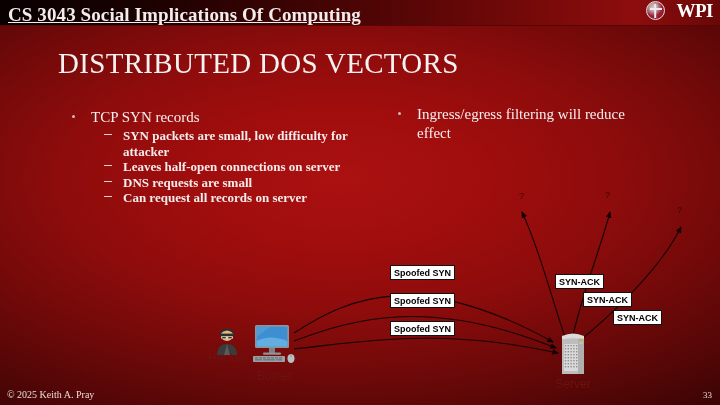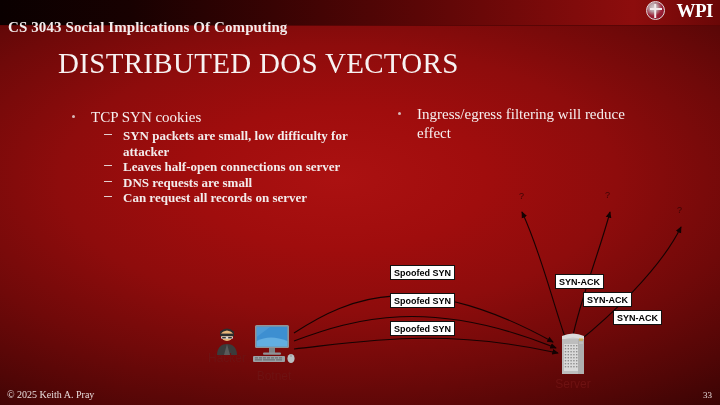--- a/index.html
+++ b/index.html
@@ -18,24 +18,24 @@
 
   
   .header{
     position:absolute; left:0; top:0; width:720px; height:26px;
     background:linear-gradient(90deg,
       #0a0000 0%, #180101 18%, #380303 38%, #5a0606 58%,
       #7a0a0a 76%, #8d0d0d 88%, #6a0707 100%);
     border-bottom:1px solid #5a0505;
   }
   .header-title{
-    position:absolute; left:8px; top:19px;
-    font-family:"Liberation Serif", serif;
-    font-size:15px; font-weight:bold; color:#f2ecec;
-    letter-spacing:.1px; white-space:nowrap;
+    position:absolute; left:8px; top:4px;
+    font-family:"Liberation Serif", serif;
+    font-size:19px; font-weight:bold; color:#f2ecec;
+    letter-spacing:.1px; white-space:nowrap;text-decoration:underline;
   }
   .logo-wrap{
     position:absolute; right:7px; top:1px;
     display:flex; align-items:center; gap:12px;
   }
   .logo-seal{
     width:19px; height:19px; border-radius:50%;
     background:radial-gradient(circle at 38% 32%, #d6c9cc 0%, #b9a2a8 25%, #9c1f35 55%, #7d1228 100%);
     border:1px solid #e2d9db;
     position:relative;
@@ -129,21 +129,21 @@
       <div class="logo-text">WPI</div>
     </div>
   </div>
 
   <div class="slide-title">DISTRIBUTED DOS VECTORS</div>
 
   <div class="col-left">
 
     <div class="l1">
       <span class="dot"></span>
-      <span>TCP SYN cookies</span>
+      <span>TCP SYN records</span>
     </div>
     <div class="l2">
       <span class="dash"></span>
       <span>SYN packets are small, low difficulty for attacker</span>
     </div>
     <div class="l2">
       <span class="dash"></span>
       <span>Leaves half-open connections on server</span>
     </div>
     <div class="l2">

